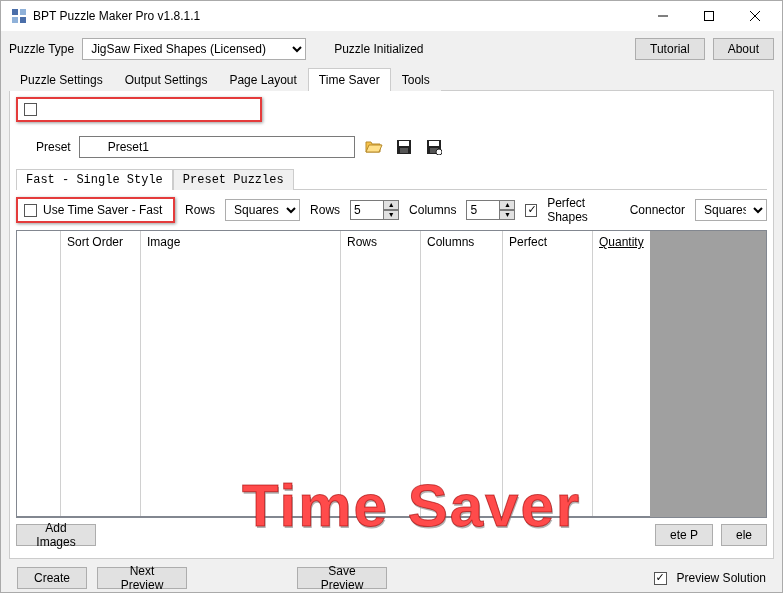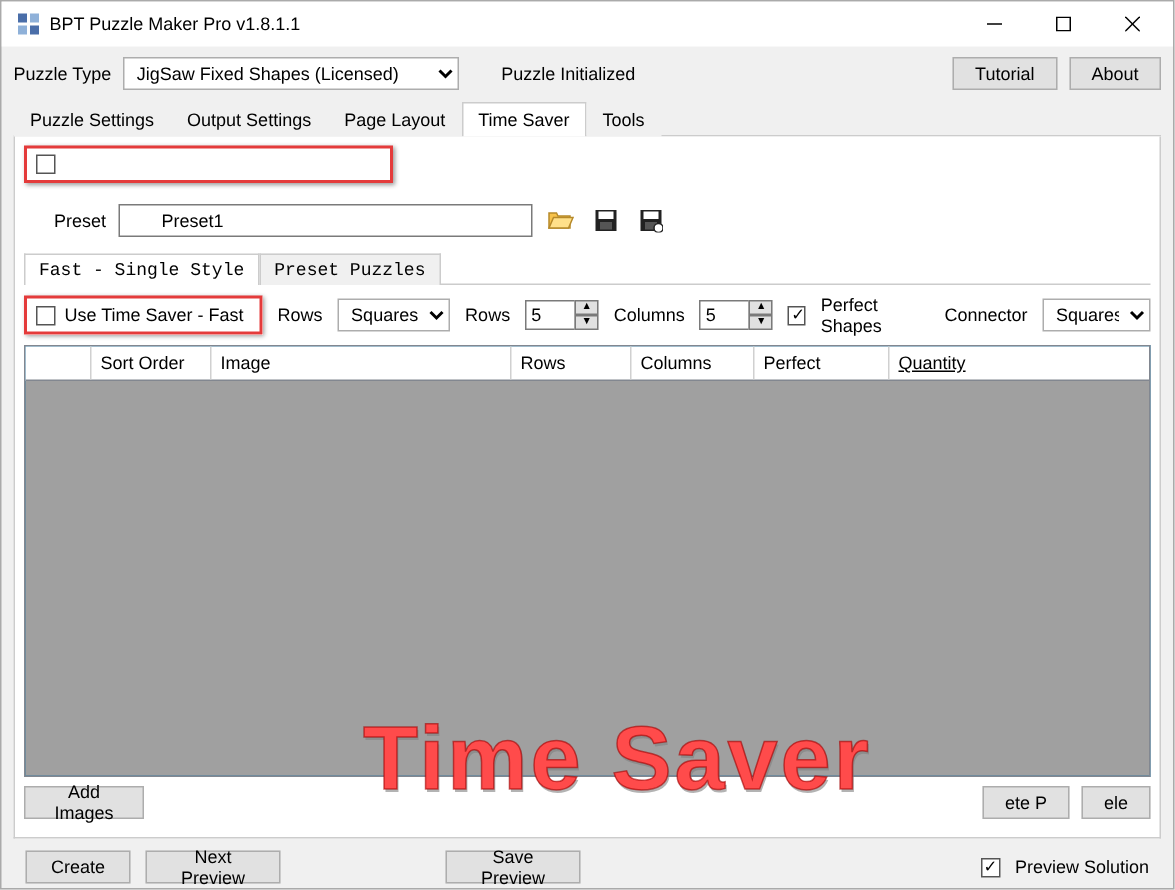--- a/index.html
+++ b/index.html
@@ -29,21 +29,21 @@
 .subtabs { display: flex; border-bottom: 1px solid #ccc; margin-top: 10px; }
 .subtab { padding: 3px 9px; border: 1px solid #ccc; border-bottom: none; position: relative; top: 1px; background: #f0f0f0; font-family: Liberation Mono, monospace; }
 .subtab.active { background: #fff; }
 .fastrow { display: flex; align-items: center; gap: 10px; margin-top: 6px; flex-wrap: nowrap; }
 .spinner { display: inline-flex; align-items: center; }
 .spinner input { width: 34px; height: 20px; border: 1px solid #7a7a7a; padding: 0 3px; }
 .spinner .arrows { display: flex; flex-direction: column; margin-left: -1px; }
 .spinner .arrows div { width: 16px; height: 10px; border: 1px solid #7a7a7a; background:#e1e1e1; font-size: 7px; line-height: 8px; text-align: center; }
 .check-on { position: relative; }
 .check-on::after { content: "✓"; position: absolute; left: 1px; top: -2px; font-size: 11px; }
-.table { margin-top: 6px; border: 1px solid #828790; background: #0369a1; height: 288px; display: flex; flex-direction: column; }
+.table { margin-top: 6px; border: 1px solid #828790; background: #6d28d9; height: 288px; display: flex; }
 .thead { display: flex; background: #fff; border-bottom: 1px solid #828790; }
 .th { padding: 4px 6px; border-right: 1px solid #d0d0d0; }
 .th.last { border-right: 0 solid #fff; text-decoration: underline; }
 .tbody { flex: 1; background: #a0a0a0; }
 .btnrow { display: flex; gap: 8px; margin-top: 6px; }
 .overlay-text { position: absolute; left: 232px; top: 380px; font-size: 60px; font-weight: 700; color: #ff4b4b; -webkit-text-stroke: 1px rgba(160,0,0,0.6); text-shadow: 1px 2px 0 rgba(128,128,128,0.6); pointer-events: none; letter-spacing: 2px; }
 .bottombar { margin-top: 6px; padding: 2px 8px; display: flex; align-items: center; gap: 10px; }
 </style>
 </head>
 <body>

